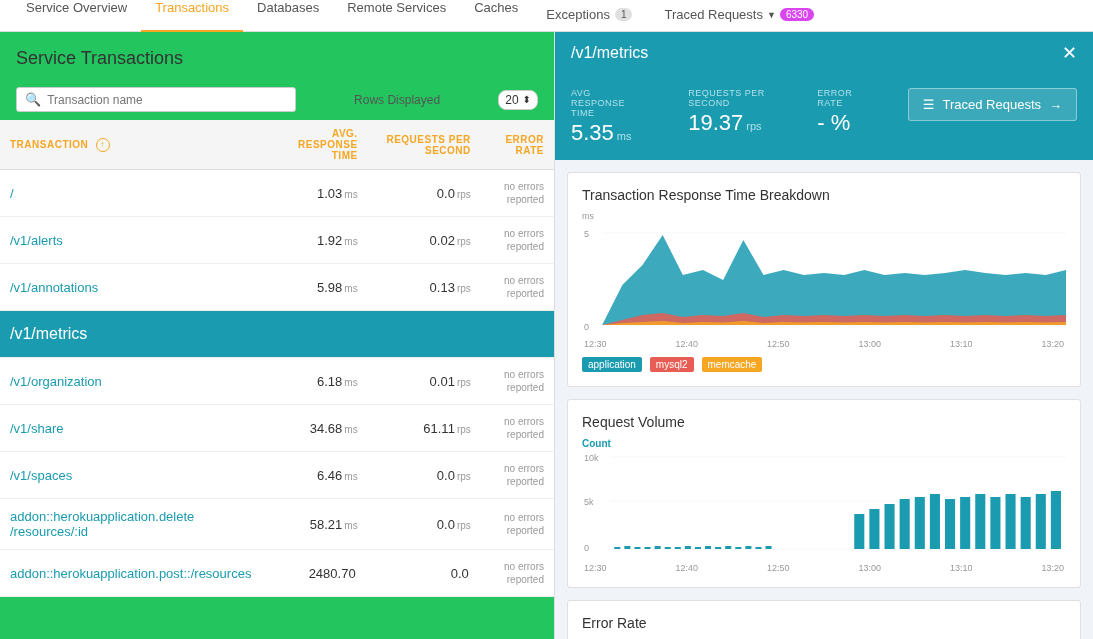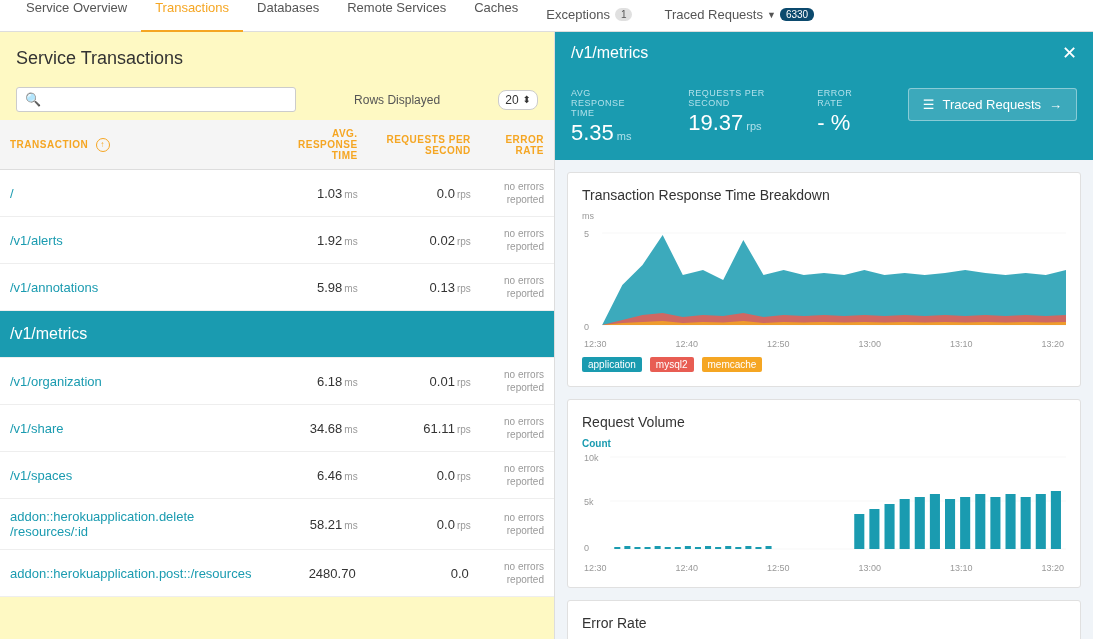--- a/index.html
+++ b/index.html
@@ -37,43 +37,42 @@
       gap: 5px;
     }
     .badge {
       background: #e0e0e0;
       border-radius: 10px;
       padding: 1px 6px;
       font-size: 10px;
       color: #555;
     }
     .badge-dark {
-      background: #0c4a6e;
+      background: #d946ef;
       color: #fff;
-      border-radius: 6px;
     }
     .traced-btn {
       display: flex;
       align-items: center;
       gap: 4px;
       margin-left: 4px;
     }
 
     
     .main-layout {
       display: flex;
       height: calc(639px - 32px);
       overflow: hidden;
     }
 
     
     .left-panel {
       width: 555px;
       flex-shrink: 0;
-      background: #fef9c3;
+      background: #22c55e;
       overflow-y: auto;
       border-right: 1px solid #ddd;
     }
 
     .panel-title {
       font-size: 18px;
       font-weight: 400;
       color: #333;
       padding: 16px 16px 10px;
     }
@@ -358,20 +357,21 @@
 </nav>
 
 <div class="main-layout">
 
   <div class="left-panel">
     <h2 class="panel-title">Service Transactions</h2>
 
     <div class="search-row">
       <div class="search-input-wrap">
         <span style="color:#999;font-size:13px;">🔍</span>
+        <input type="text" placeholder="Transaction name" style="">
       </div>
       <span class="rows-label">Rows Displayed</span>
       <div class="rows-select">
         <span>20</span>
         <span style="font-size:10px;">⬍</span>
       </div>
     </div>
 
     <table class="tx-table">
       <thead>

